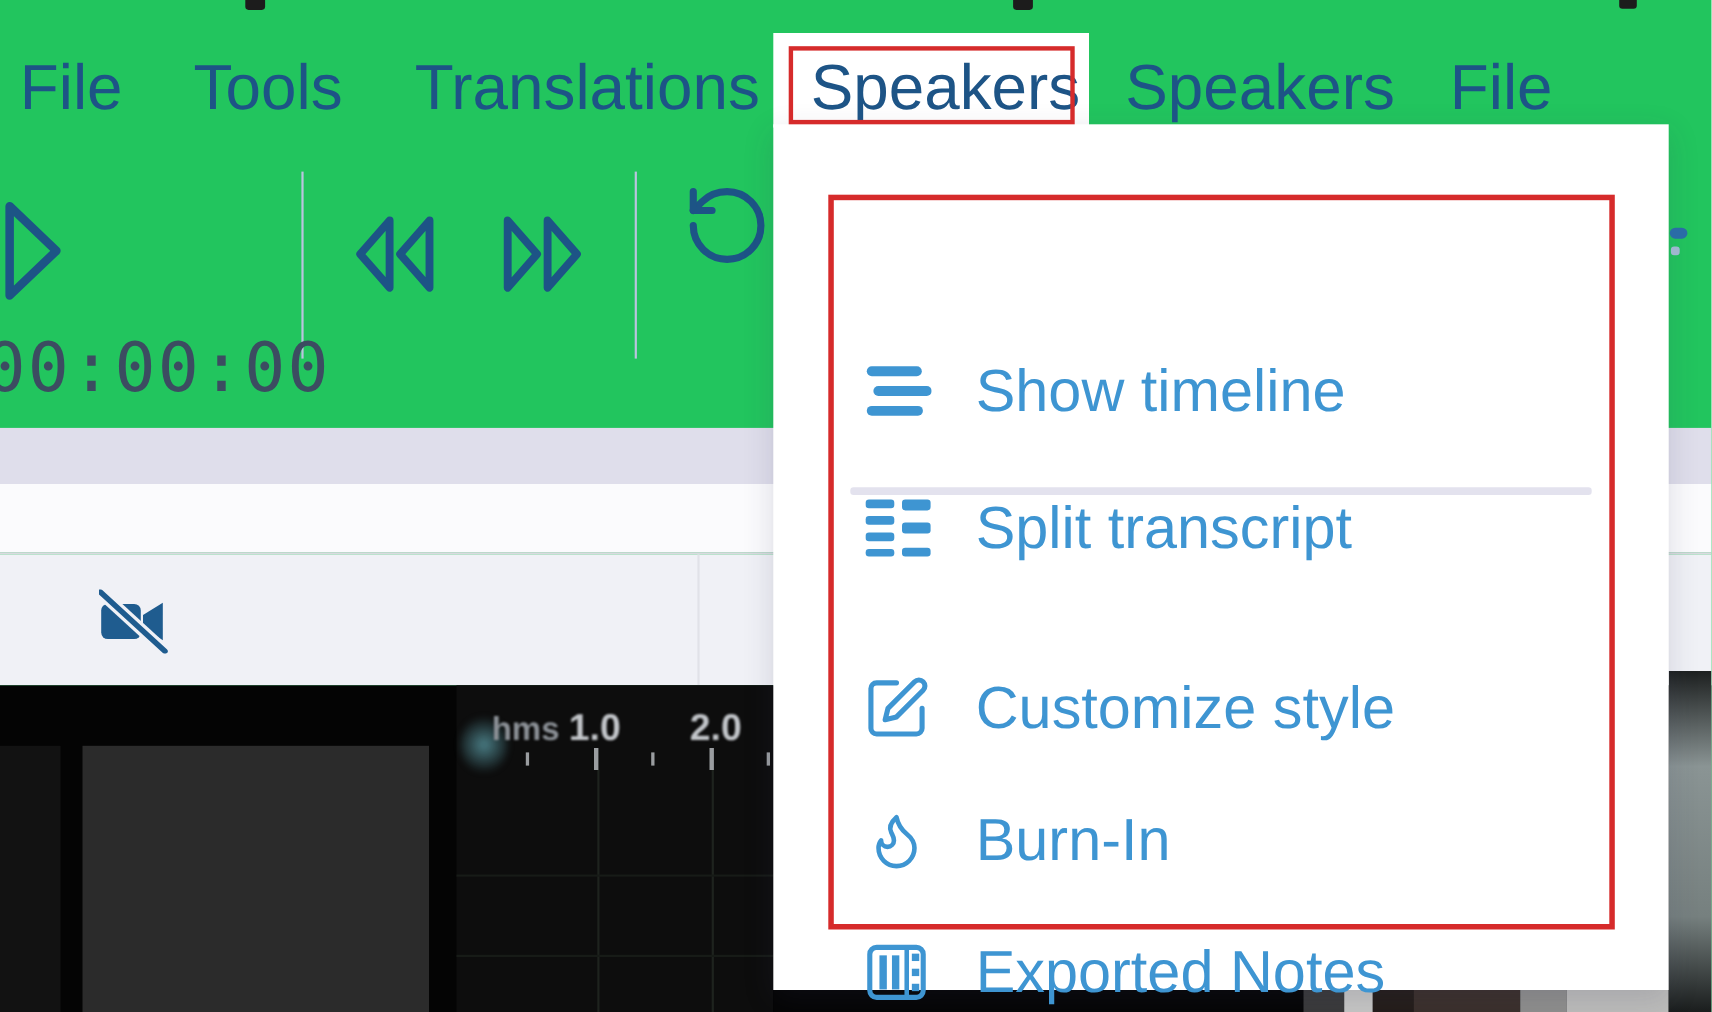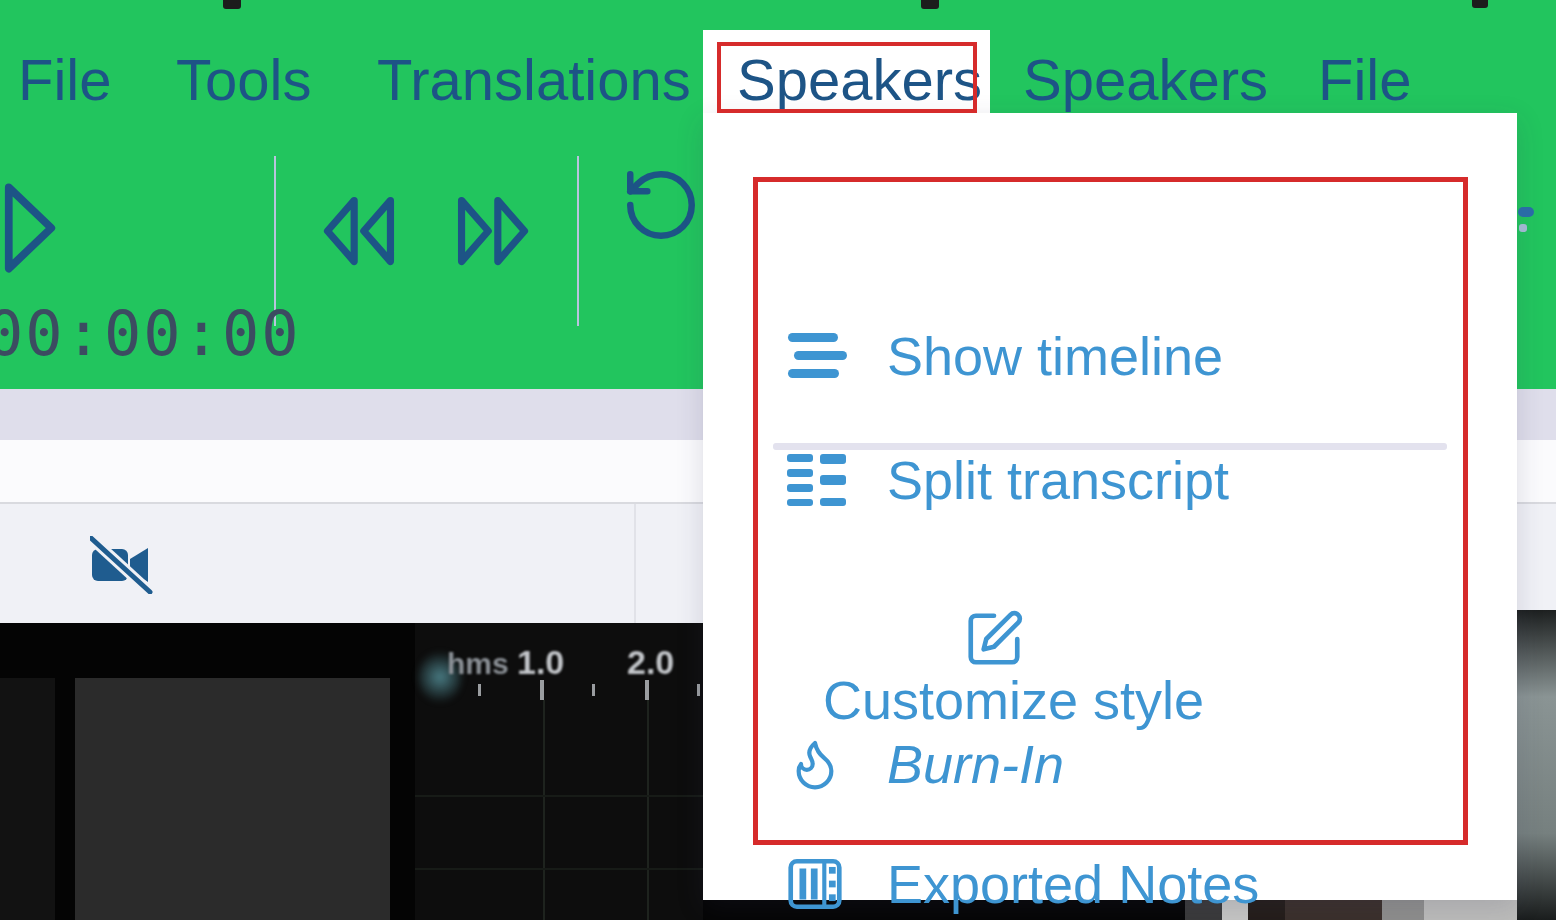--- a/index.html
+++ b/index.html
@@ -181,31 +181,31 @@
           <rect x="5" y="6" width="50" height="9" rx="4.5"></rect>
           <rect x="11" y="24" width="53" height="9" rx="4.5"></rect>
           <rect x="5" y="42" width="51" height="9" rx="4.5"></rect>
         </svg>
       </span>
       <span class="dd-label">Show timeline</span>
     </div>
 
     <div class="dd-divider"></div>
 
-    <div class="dd-item" style="top:496px;flex-direction:column;">
+    <div class="dd-item" style="top:496px;">
       <span class="dd-icon">
         <svg width="62" height="62" viewBox="0 0 24 24" fill="none" stroke="#3e95d2" stroke-width="1.8" stroke-linecap="round" stroke-linejoin="round">
           <path d="M12 3H5a2 2 0 0 0-2 2v14a2 2 0 0 0 2 2h14a2 2 0 0 0 2-2v-7"></path>
           <path d="M18.375 2.625a2.121 2.121 0 1 1 3 3L12 15l-4 1 1-4Z"></path>
         </svg>
       </span>
       <span class="dd-label">Customize style</span>
     </div>
 
-    <div class="dd-item" style="top:616px;font-style:italic;">
+    <div class="dd-item" style="top:616px;">
       <span class="dd-icon">
         <svg width="56" height="62" viewBox="0 0 24 24" fill="none" stroke="#3e95d2" stroke-width="1.8" stroke-linecap="round" stroke-linejoin="round">
           <path d="M8.5 14.5A2.5 2.5 0 0 0 11 12c0-1.38-.5-2-1-3-1.072-2.143-.224-4.054 2-6 .5 2.5 2 4.9 4 6.5 2 1.6 3 3.5 3 5.5a7 7 0 1 1-14 0c0-1.153.433-2.294 1-3a2.5 2.5 0 0 0 2.5 2.5z"></path>
         </svg>
       </span>
       <span class="dd-label">Burn-In</span>
     </div>
 
     <div class="dd-item" style="top:736px;">
       <span class="dd-icon">

